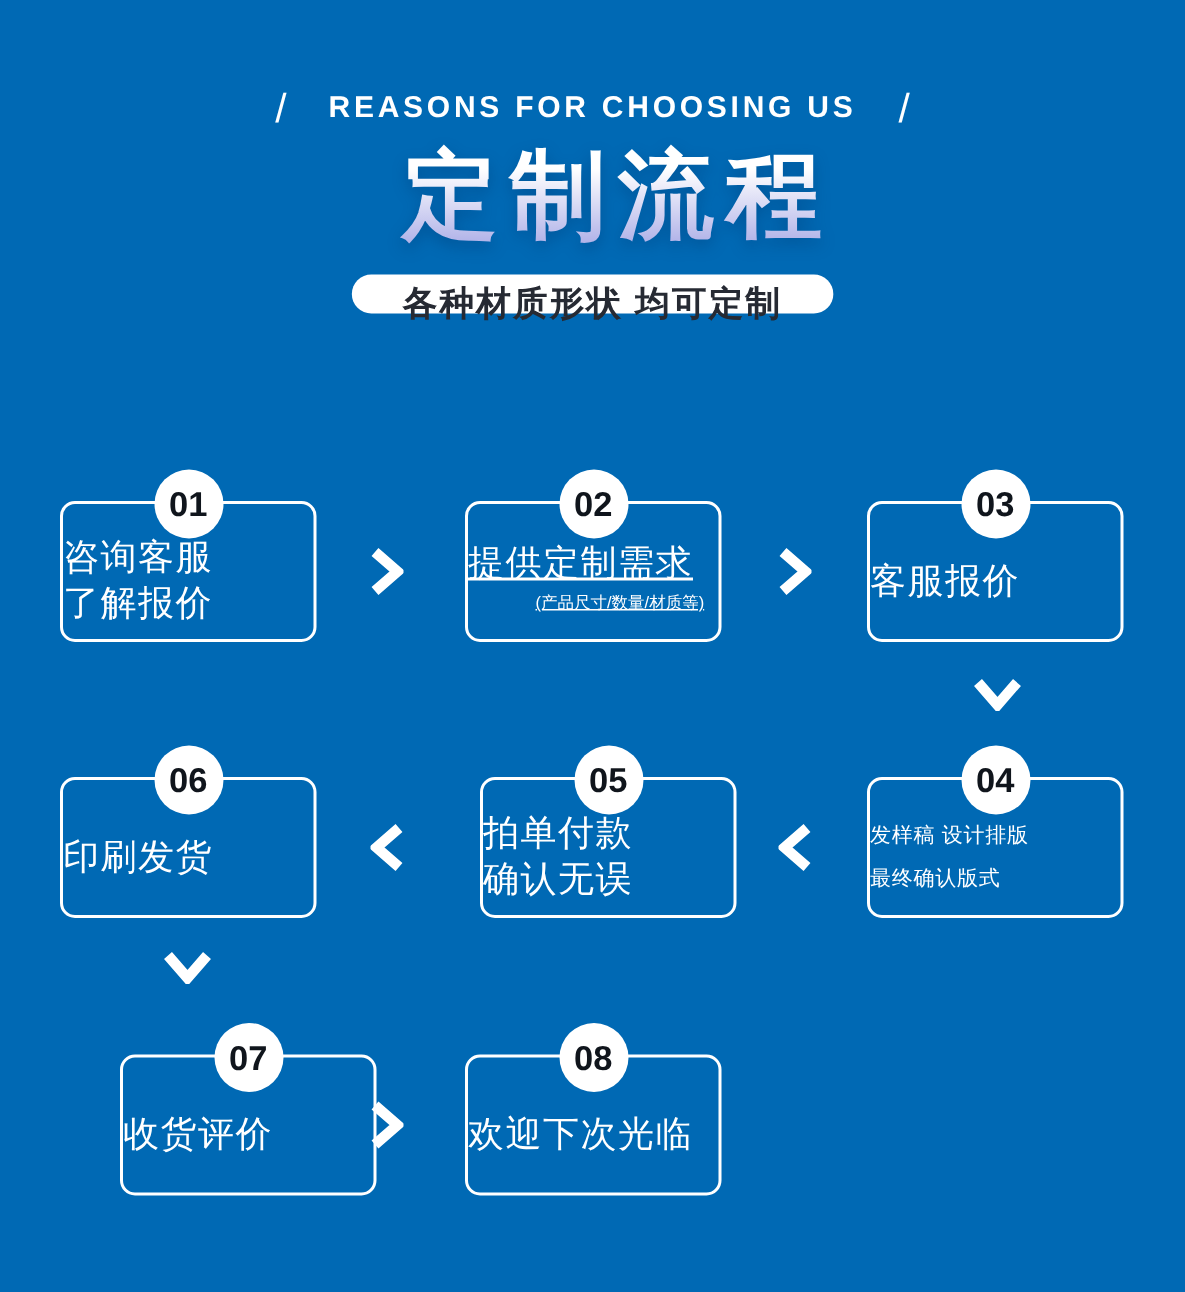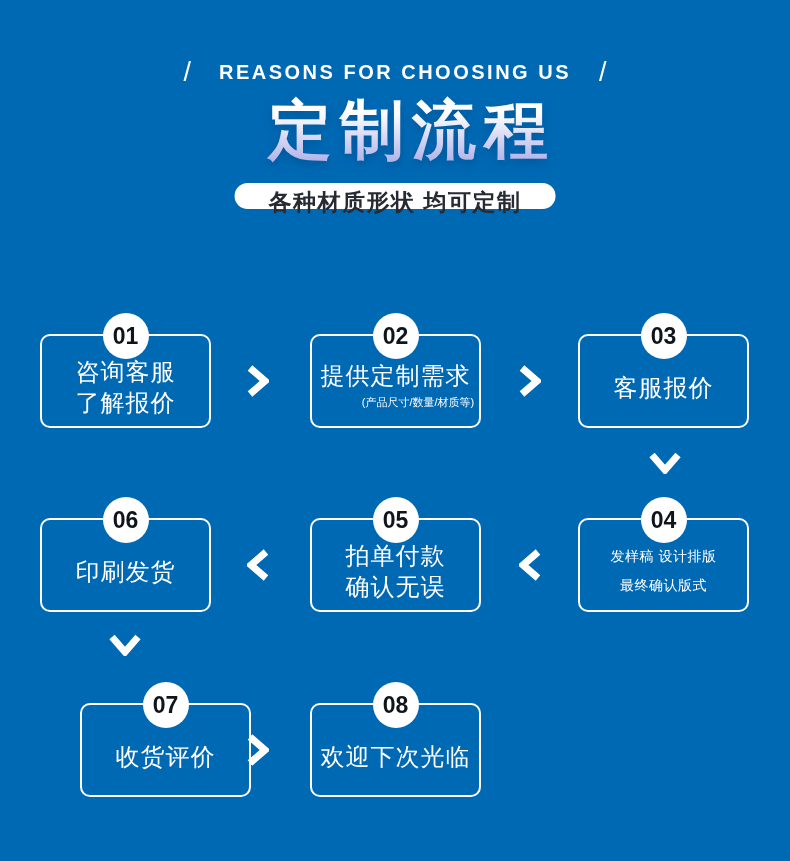--- a/index.html
+++ b/index.html
@@ -16,21 +16,21 @@
            background:linear-gradient(180deg,#ffffff 28%,#a9abe6 96%);
            -webkit-background-clip:text; background-clip:text; color:transparent;
            filter:drop-shadow(0 4px 5px rgba(0,40,90,.30)); }
   .badge { position:absolute; top:183px; left:50%; transform:translateX(-50%);
            background:#ffffff; border-radius:20px; height:26px; line-height:38px;
            padding:0 34px; font-size:23px; font-weight:600; color:#262a33;
            letter-spacing:1.5px; white-space:nowrap; }
 
   
   .step { position:absolute; width:171px; height:94px; border:2px solid #ffffff; border-radius:10px;
-          display:flex; flex-direction:column; justify-content:center; align-items:center;
+          display:flex; flex-direction:column; justify-content:center; align-items:flex-start;
           padding-top:12px; color:#ffffff; }
   .step .num { position:absolute; top:-23px; left:50%; transform:translateX(-50%);
                width:46px; height:46px; border-radius:50%; background:#ffffff; color:#10151c;
                font-size:23px; font-weight:700; display:flex; align-items:center; justify-content:center; }
   .step .line { font-size:24px; line-height:31px; letter-spacing:1px; white-space:nowrap; }
   .step .line.mid { font-size:14px; line-height:29px; letter-spacing:0.5px; }
   .step .line.sub { font-size:11px; line-height:23px; letter-spacing:0;margin-left:45px; }
 
   .arrow { position:absolute; }
 </style>
@@ -50,21 +50,21 @@
   <div class="step" style="left:40px; top:334px;">
     <div class="num">01</div>
     <div class="line">咨询客服</div>
     <div class="line">了解报价</div>
   </div>
 
   <svg class="arrow" style="left:247px; top:365px;" width="22" height="32" viewBox="0 0 22 32">
     <path d="M3 3 L18 16 L3 29" fill="none" stroke="#ffffff" stroke-width="7"></path>
   </svg>
 
-  <div class="step" style="left:310px; top:334px;">
+  <div class="step" style="left:310px; top:334px;text-decoration:underline;">
     <div class="num">02</div>
     <div class="line">提供定制需求</div>
     <div class="line sub">(产品尺寸/数量/材质等)</div>
   </div>
 
   <svg class="arrow" style="left:519px; top:365px;" width="22" height="32" viewBox="0 0 22 32">
     <path d="M3 3 L18 16 L3 29" fill="none" stroke="#ffffff" stroke-width="7"></path>
   </svg>
 
   <div class="step" style="left:578px; top:334px;">
@@ -79,21 +79,21 @@
   <div class="step" style="left:578px; top:518px;">
     <div class="num">04</div>
     <div class="line mid">发样稿 设计排版</div>
     <div class="line mid">最终确认版式</div>
   </div>
 
   <svg class="arrow" style="left:519px; top:549px;" width="22" height="32" viewBox="0 0 22 32">
     <path d="M19 3 L4 16 L19 29" fill="none" stroke="#ffffff" stroke-width="7"></path>
   </svg>
 
-  <div class="step" style="left:310px; top:518px;">
+  <div class="step" style="left:320px; top:518px;">
     <div class="num">05</div>
     <div class="line">拍单付款</div>
     <div class="line">确认无误</div>
   </div>
 
   <svg class="arrow" style="left:247px; top:549px;" width="22" height="32" viewBox="0 0 22 32">
     <path d="M19 3 L4 16 L19 29" fill="none" stroke="#ffffff" stroke-width="7"></path>
   </svg>
 
   <div class="step" style="left:40px; top:518px;">

